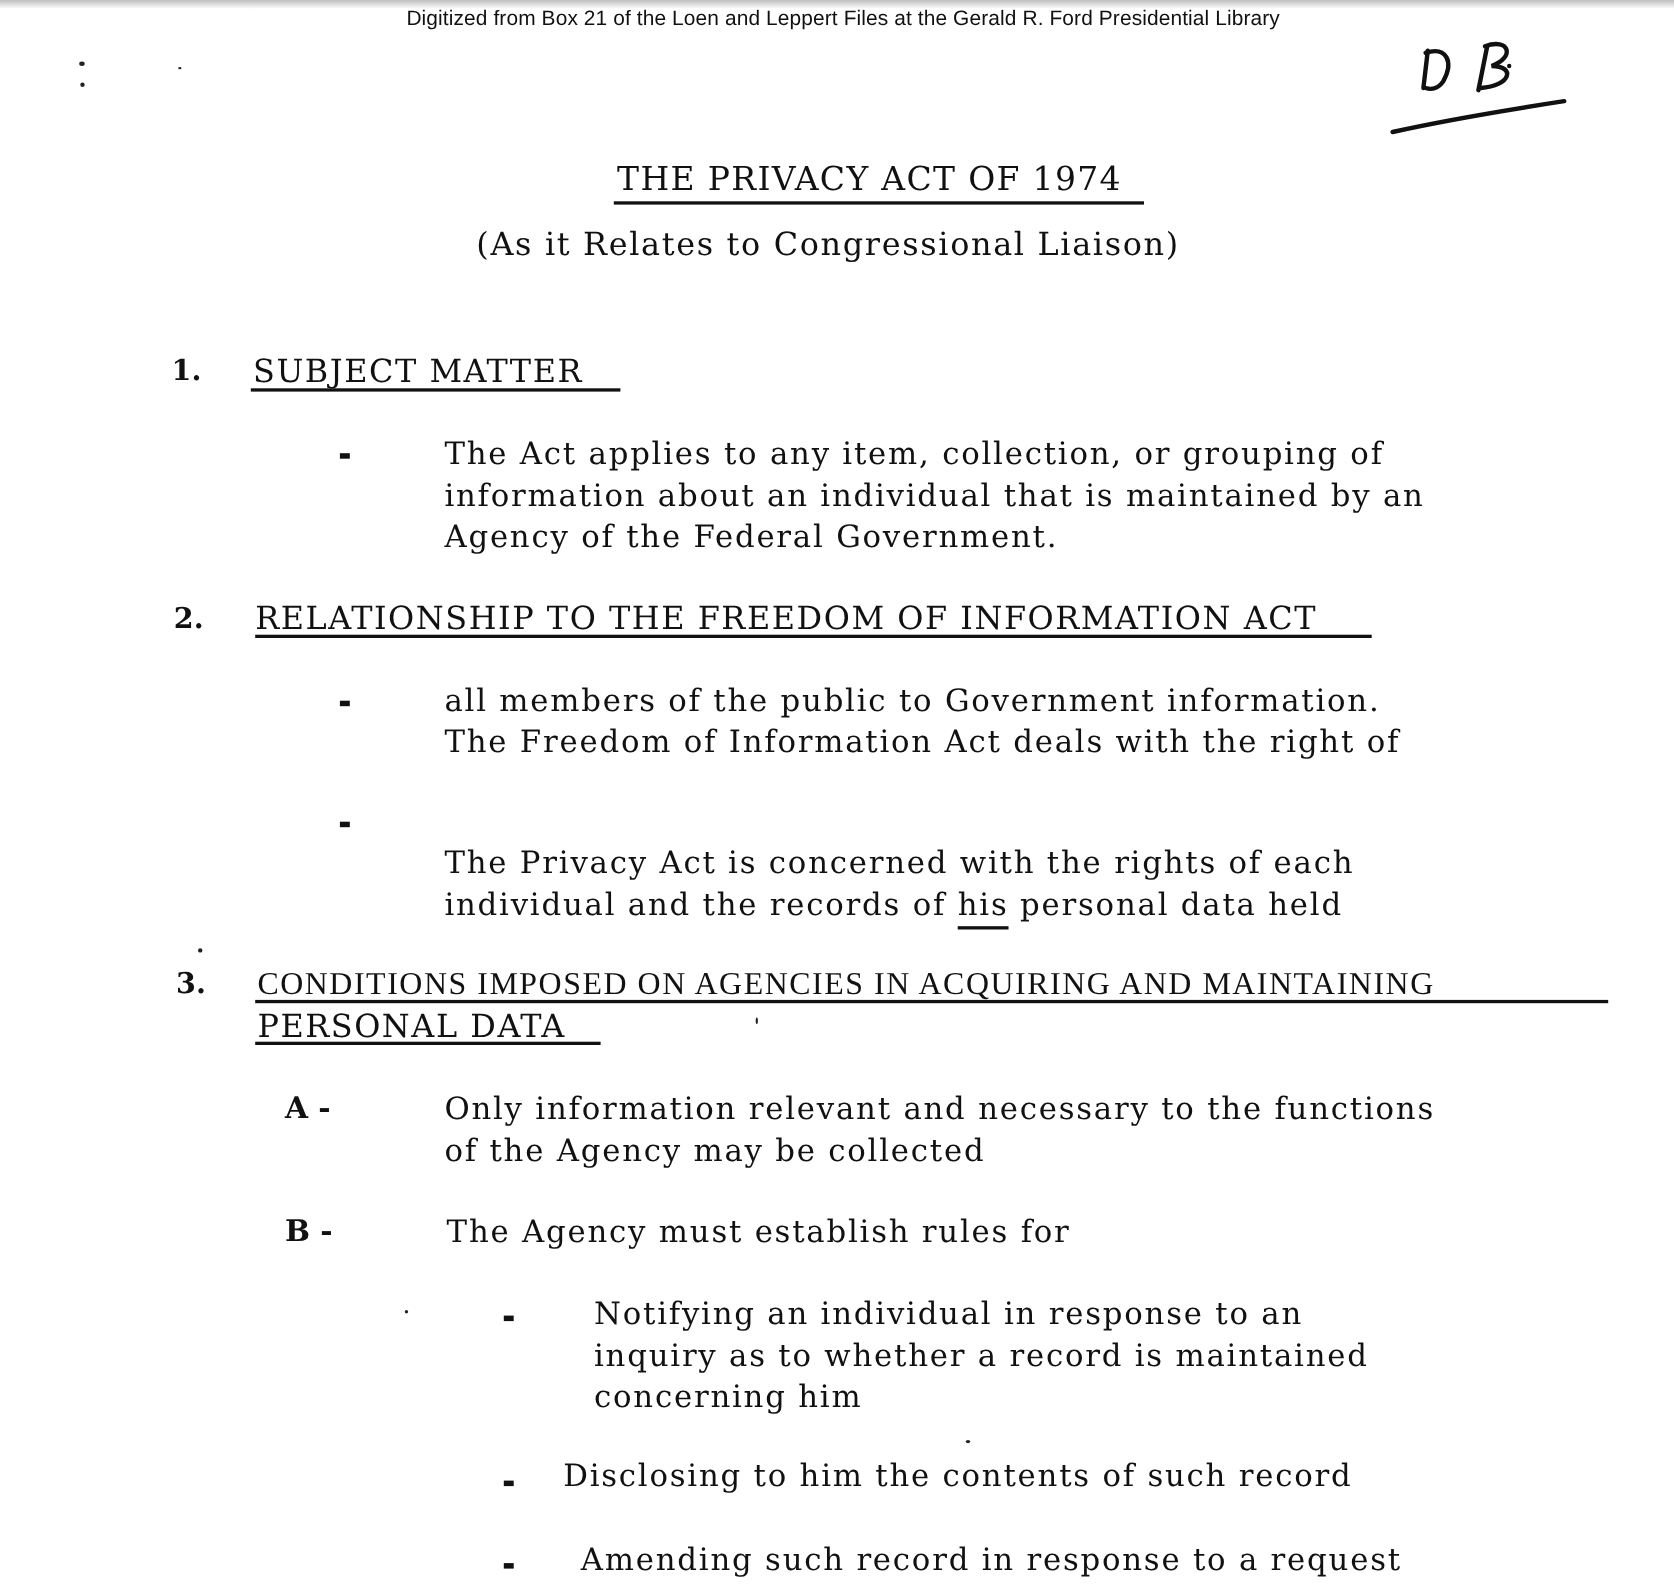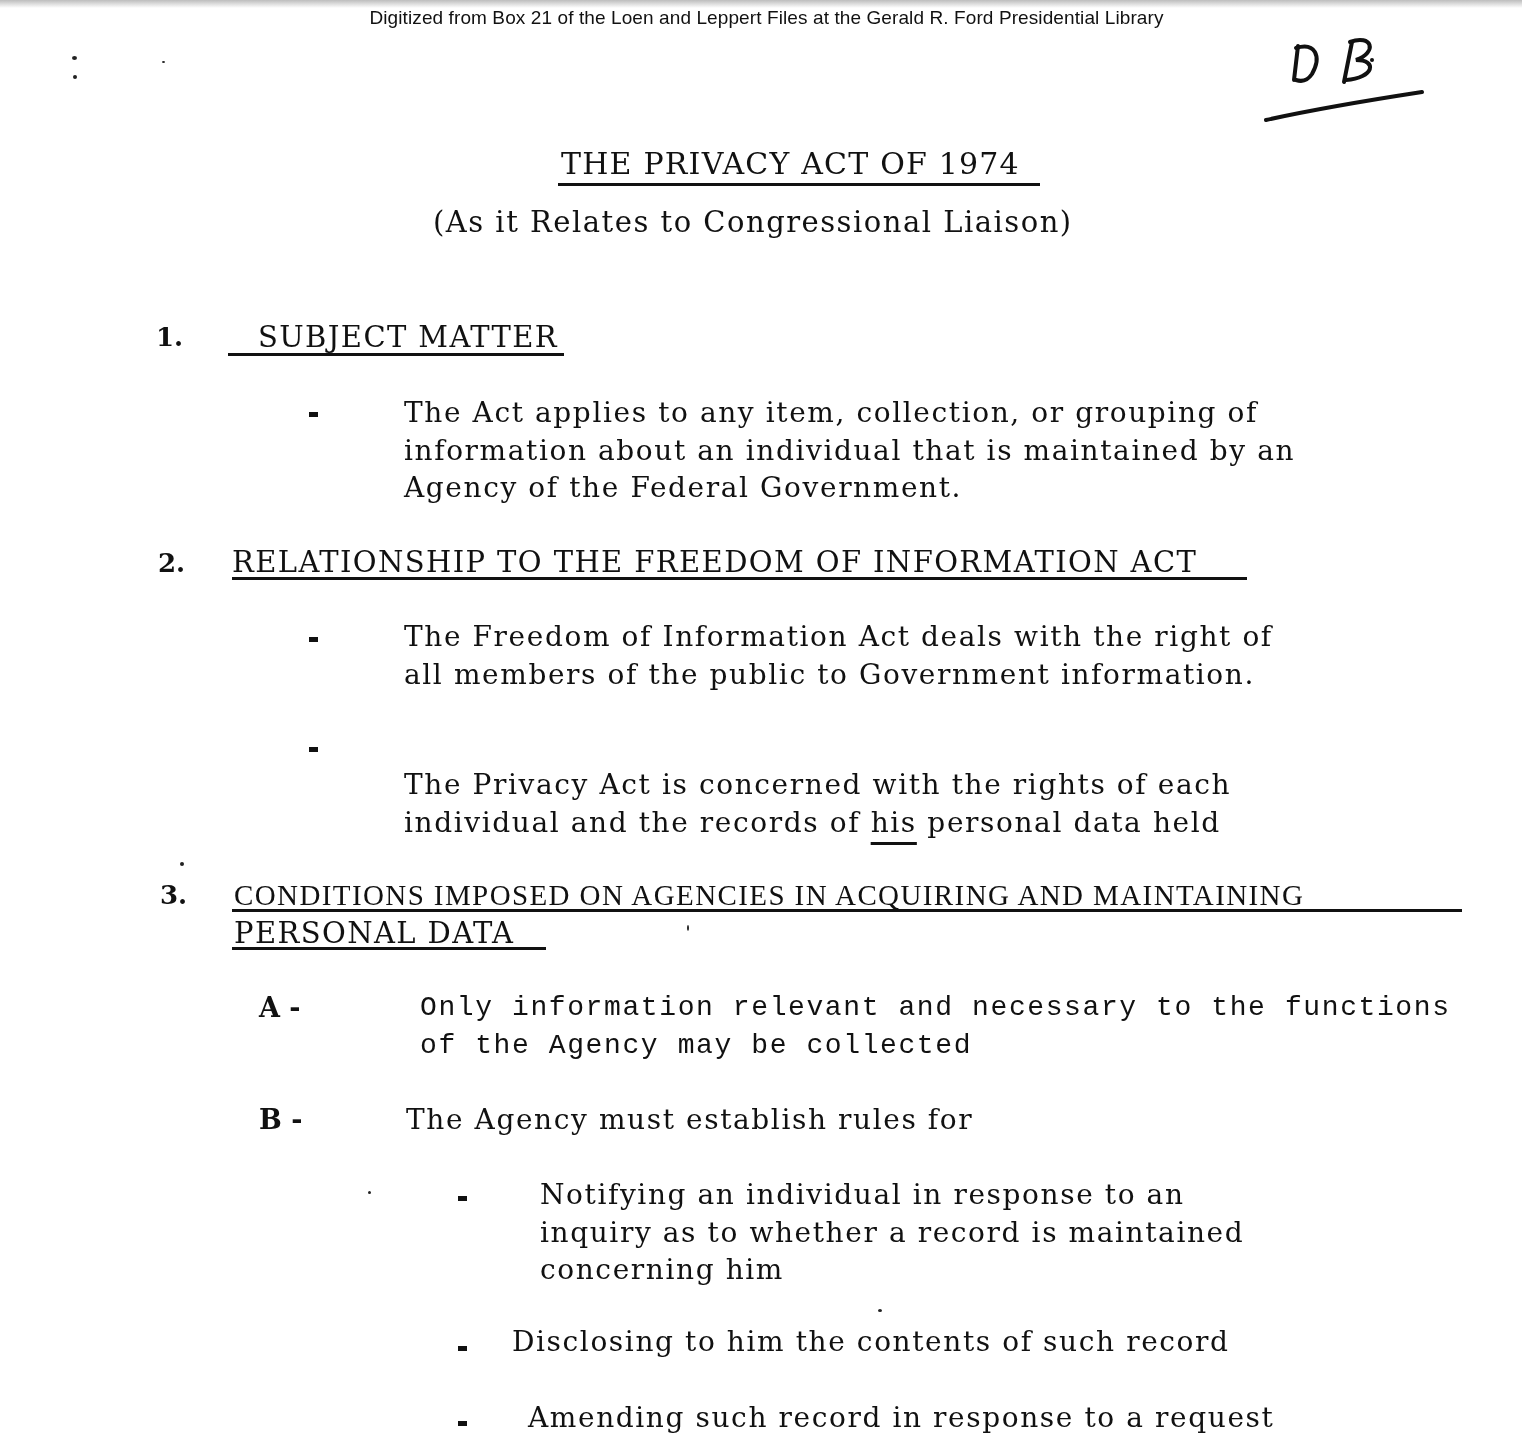--- a/index.html
+++ b/index.html
@@ -134,54 +134,54 @@
 <div class="speck" style="left:180px;top:862px;width:4px;height:4px;"></div>
 <div class="speck" style="left:687px;top:925px;width:2px;height:6px;"></div>
 <div class="speck" style="left:368px;top:1191px;width:3px;height:3px;"></div>
 <div class="speck" style="left:878px;top:1309px;width:4px;height:3px;"></div>
 
 <div class="title">THE PRIVACY ACT OF 1974</div>
 <div class="title-underline"></div>
 <div class="subtitle">(As it Relates to Congressional Liaison)</div>
 
 <div class="sec-num" style="left:156px;top:322px;">1.</div>
-<div class="sec-head" style="left:230px;top:318px;margin-left:28px;">SUBJECT MATTER</div>
+<div class="sec-head" style="left:230px;top:318px;">SUBJECT MATTER</div>
 <div class="uline" style="left:228px;top:353px;width:336px;"></div>
 
 <div class="dash" style="left:309px;top:412px;"></div>
 <div class="para" style="left:404px;top:394px;">
   <span class="line">The Act applies to any item, collection, or grouping of</span>
   <span class="line">information about an individual that is maintained by an</span>
   <span class="line">Agency of the Federal Government.</span>
 </div>
 
 <div class="sec-num" style="left:158px;top:548px;">2.</div>
 <div class="sec-head" style="left:232px;top:543px;">RELATIONSHIP TO THE FREEDOM OF INFORMATION ACT</div>
 <div class="uline" style="left:232px;top:577px;width:1015px;"></div>
 
 <div class="dash" style="left:309px;top:637px;"></div>
 <div class="para" style="left:404px;top:618px;">
+  <span class="line">all members of the public to Government information.</span>
   <span class="line">The Freedom of Information Act deals with the right of</span>
-  <span class="line">all members of the public to Government information.</span>
 </div>
 
 <div class="dash" style="left:309px;top:747px;"></div>
 <div class="para" style="left:404px;top:729px;margin-top:37px;">
   <span class="line">The Privacy Act is concerned with the rights of each</span>
   <span class="line"><span>individual and the records of</span> <span class="u-his">his</span> <span>personal data held</span></span>
 </div>
 
 <div class="sec-num" style="left:160px;top:880px;">3.</div>
 <div class="sec-head" style="left:234px;top:876px;font-family:Liberation Serif, serif;">CONDITIONS IMPOSED ON AGENCIES IN ACQUIRING AND MAINTAINING</div>
 <div class="uline" style="left:232px;top:909px;width:1230px;"></div>
 <div class="sec-head" style="left:234px;top:914px;">PERSONAL DATA</div>
 <div class="uline" style="left:232px;top:947px;width:314px;"></div>
 
 <div class="letter" style="left:259px;top:992px;">A -</div>
-<div class="para" style="left:420px;top:989px;font-family:Liberation Mono, monospace;">
+<div class="para" style="left:404px;top:989px;">
   <span class="line">Only information relevant and necessary to the functions</span>
   <span class="line">of the Agency may be collected</span>
 </div>
 
 <div class="letter" style="left:259px;top:1104px;">B -</div>
 <div class="para" style="left:406px;top:1101px;">
   <span class="line">The Agency must establish rules for</span>
 </div>
 
 <div class="dash" style="left:458px;top:1196px;"></div>

